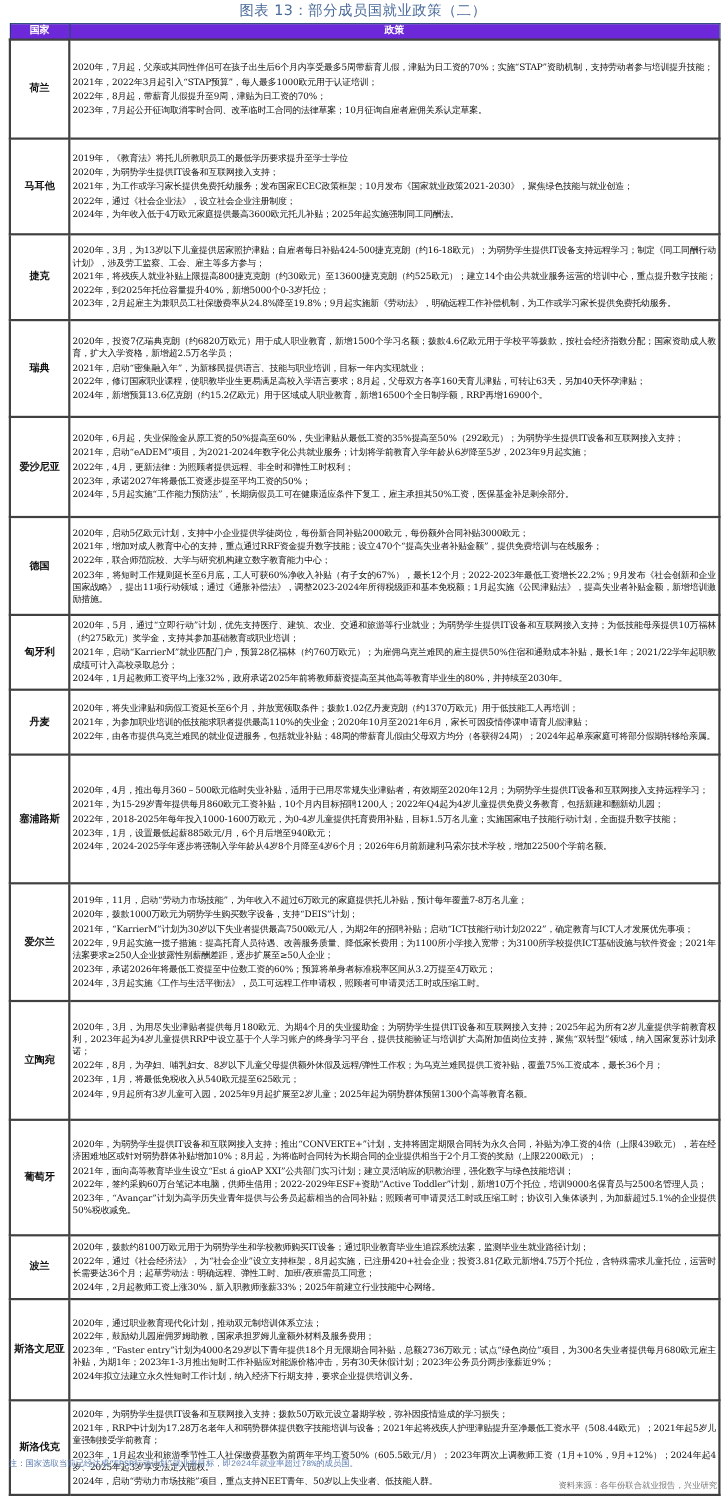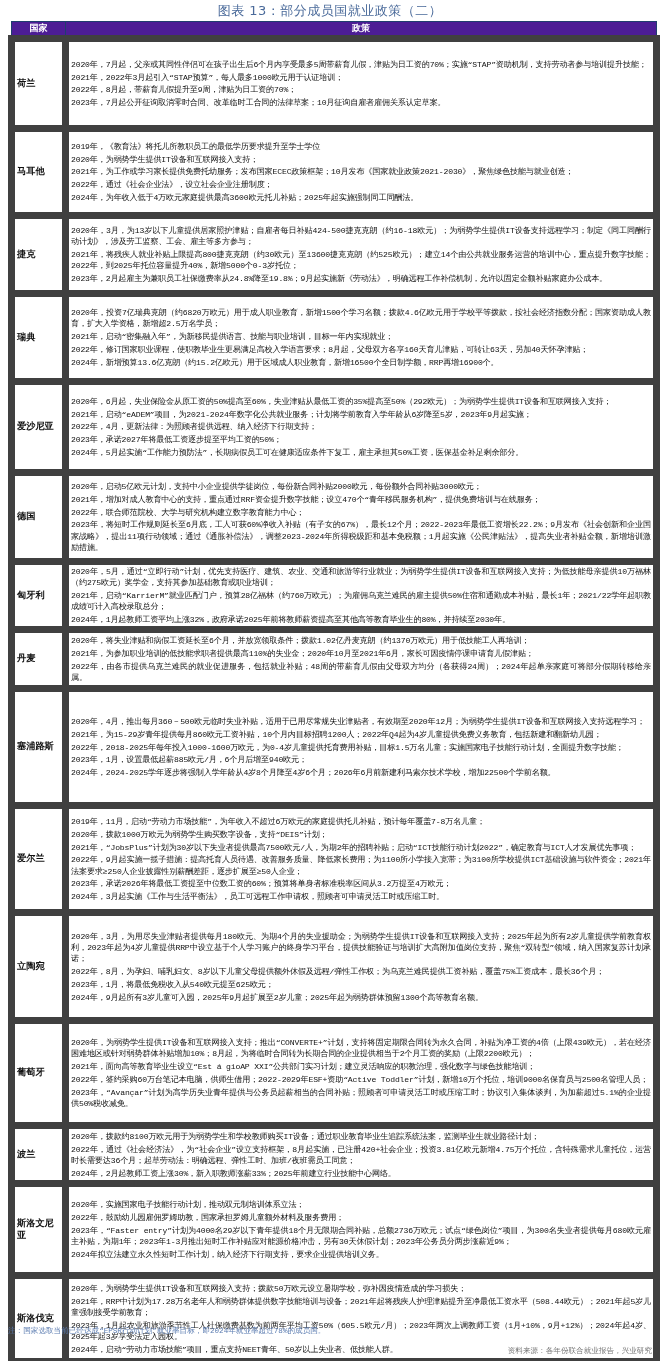--- a/index.html
+++ b/index.html
@@ -5,24 +5,24 @@
   html, body { margin: 0; padding: 0; background: #ffffff; }
   body { width: 660px; height: 1361px; position: relative; overflow: hidden;
          font-family: "DejaVu Serif", "Liberation Serif", serif; color: #111; }
   .title { position: absolute; top: 2px; left: 0; width: 660px; text-align: center;
            font-family: "DejaVu Sans", "Liberation Sans", sans-serif;
            font-size: 13px; color: #4a6a9a; letter-spacing: 0.5px; line-height: 18px; }
   table { position: absolute; top: 21px; left: 8px; width: 645px;
           border-collapse: collapse; table-layout: fixed; }
   col.c1 { width: 54px; }
   col.c2 { width: 591px; }
-  th { background: #4c1d95; color: #fff; font-size: 9px; font-weight: bold;
+  th { background: #6d28d9; color: #fff; font-size: 9px; font-weight: bold;
        height: 13px; padding: 0; border: 1px solid #1f3e6e; line-height: 13px; }
-  td { border: 7px solid #404040; vertical-align: middle; padding: 0; font-family: Liberation Mono, monospace; }
-  td.country { font-weight: bold; font-size: 9.2px; padding: 0 2px; line-height: 12px; margin-left: 28px; }
+  td { border: 2px solid #404040; vertical-align: middle; padding: 0; }
+  td.country { text-align: center; font-weight: bold; font-size: 9.2px; padding: 0 2px; line-height: 12px; margin-left: 28px; }
   td.policy { padding: 1px 2px 1px 2px; }
   .line { font-size: 8.1px; line-height: 11.2px; margin: 0 0 1.6px 0; letter-spacing: -0.15px; text-align: justify; }
   .line:last-child { margin-bottom: 0; }
   .note { position: absolute; top: 1310px; left: 8px; font-family: Liberation Mono, monospace;
           font-size: 7.6px; color: #5a7bb0; margin-top: 16px; }
   .source { position: absolute; top: 1346px; right: 8px; font-family: "DejaVu Sans", "Liberation Sans", sans-serif;
             font-size: 7.6px; color: #777; }
 </style>
 </head>
 <body>
@@ -58,47 +58,47 @@
           <div class="line">2021年，为工作或学习家长提供免费托幼服务；发布国家ECEC政策框架；10月发布《国家就业政策2021-2030》，聚焦绿色技能与就业创造；</div>
           <div class="line">2022年，通过《社会企业法》，设立社会企业注册制度；</div>
           <div class="line">2024年，为年收入低于4万欧元家庭提供最高3600欧元托儿补贴；2025年起实施强制同工同酬法。</div>
         </td>
       </tr>
       <tr style="height: 78px;">
         <td class="country">捷克</td>
         <td class="policy">
           <div class="line">2020年，3月，为13岁以下儿童提供居家照护津贴；自雇者每日补贴424-500捷克克朗（约16-18欧元）；为弱势学生提供IT设备支持远程学习；制定《同工同酬行动计划》，涉及劳工监察、工会、雇主等多方参与；</div>
           <div class="line">2021年，将残疾人就业补贴上限提高800捷克克朗（约30欧元）至13600捷克克朗（约525欧元）；建立14个由公共就业服务运营的培训中心，重点提升数字技能；2022年，到2025年托位容量提升40%，新增5000个0-3岁托位；</div>
-          <div class="line">2023年，2月起雇主为兼职员工社保缴费率从24.8%降至19.8%；9月起实施新《劳动法》，明确远程工作补偿机制，允许以固定金额补贴家庭办公成本。</div>
+          <div class="line">2023年，2月起雇主为兼职员工社保缴费率从24.8%降至19.8%；9月起实施新《劳动法》，明确远程工作补偿机制，为工作或学习家长提供免费托幼服务。</div>
         </td>
       </tr>
       <tr style="height: 88px;">
         <td class="country">瑞典</td>
         <td class="policy">
           <div class="line">2020年，投资7亿瑞典克朗（约6820万欧元）用于成人职业教育，新增1500个学习名额；拨款4.6亿欧元用于学校平等拨款，按社会经济指数分配；国家资助成人教育，扩大入学资格，新增超2.5万名学员；</div>
           <div class="line">2021年，启动“密集融入年”，为新移民提供语言、技能与职业培训，目标一年内实现就业；</div>
           <div class="line">2022年，修订国家职业课程，使职教毕业生更易满足高校入学语言要求；8月起，父母双方各享160天育儿津贴，可转让63天，另加40天怀孕津贴；</div>
           <div class="line">2024年，新增预算13.6亿克朗（约15.2亿欧元）用于区域成人职业教育，新增16500个全日制学额，RRP再增16900个。</div>
         </td>
       </tr>
       <tr style="height: 91px;">
         <td class="country">爱沙尼亚</td>
         <td class="policy">
           <div class="line">2020年，6月起，失业保险金从原工资的50%提高至60%，失业津贴从最低工资的35%提高至50%（292欧元）；为弱势学生提供IT设备和互联网接入支持；</div>
           <div class="line">2021年，启动“eADEM”项目，为2021-2024年数字化公共就业服务；计划将学前教育入学年龄从6岁降至5岁，2023年9月起实施；</div>
-          <div class="line">2022年，4月，更新法律：为照顾者提供远程、纳入经济下行期支持；</div>
+          <div class="line">2022年，4月，更新法律：为照顾者提供远程、非全时和弹性工时权利；</div>
           <div class="line">2023年，承诺2027年将最低工资逐步提至平均工资的50%；</div>
           <div class="line">2024年，5月起实施“工作能力预防法”，长期病假员工可在健康适应条件下复工，雇主承担其50%工资，医保基金补足剩余部分。</div>
         </td>
       </tr>
       <tr style="height: 89px;">
         <td class="country">德国</td>
         <td class="policy">
           <div class="line">2020年，启动5亿欧元计划，支持中小企业提供学徒岗位，每份新合同补贴2000欧元，每份额外合同补贴3000欧元；</div>
-          <div class="line">2021年，增加对成人教育中心的支持，重点通过RRF资金提升数字技能；设立470个“青年移民服务机构”，提供免费培训与在线服务；</div>
+          <div class="line">2021年，增加对成人教育中心的支持，重点通过RRF资金提升数字技能；设立470个“提高失业者补贴金额”，提供免费培训与在线服务；</div>
           <div class="line">2022年，联合师范院校、大学与研究机构建立数字教育能力中心；</div>
           <div class="line">2023年，将短时工作规则延长至6月底，工人可获60%净收入补贴（有子女的67%），最长12个月；2022-2023年最低工资增长22.2%；9月发布《社会创新和企业国家战略》，提出11项行动领域；通过《通胀补偿法》，调整2023-2024年所得税级距和基本免税额；1月起实施《公民津贴法》，提高失业者补贴金额，新增培训激励措施。</div>
         </td>
       </tr>
       <tr style="height: 68px;">
         <td class="country">匈牙利</td>
         <td class="policy">
           <div class="line">2020年，5月，通过“立即行动”计划，优先支持医疗、建筑、农业、交通和旅游等行业就业；为弱势学生提供IT设备和互联网接入支持；为低技能母亲提供10万福林（约275欧元）奖学金，支持其参加基础教育或职业培训；</div>
           <div class="line">2021年，启动“KarrierM”就业匹配门户，预算28亿福林（约760万欧元）；为雇佣乌克兰难民的雇主提供50%住宿和通勤成本补贴，最长1年；2021/22学年起职教成绩可计入高校录取总分；</div>
           <div class="line">2024年，1月起教师工资平均上涨32%，政府承诺2025年前将教师薪资提高至其他高等教育毕业生的80%，并持续至2030年。</div>
@@ -120,21 +120,21 @@
           <div class="line">2022年，2018-2025年每年投入1000-1600万欧元，为0-4岁儿童提供托育费用补贴，目标1.5万名儿童；实施国家电子技能行动计划，全面提升数字技能；</div>
           <div class="line">2023年，1月，设置最低起薪885欧元/月，6个月后增至940欧元；</div>
           <div class="line">2024年，2024-2025学年逐步将强制入学年龄从4岁8个月降至4岁6个月；2026年6月前新建利马索尔技术学校，增加22500个学前名额。</div>
         </td>
       </tr>
       <tr style="height: 107px;">
         <td class="country">爱尔兰</td>
         <td class="policy">
           <div class="line">2019年，11月，启动“劳动力市场技能”，为年收入不超过6万欧元的家庭提供托儿补贴，预计每年覆盖7-8万名儿童；</div>
           <div class="line">2020年，拨款1000万欧元为弱势学生购买数字设备，支持“DEIS”计划；</div>
-          <div class="line">2021年，“JobsPlus”计划为30岁以下失业者提供最高7500欧元/人，为期2年的招聘补贴；启动“ICT技能行动计划2022”，确定教育与ICT人才发展优先事项；</div>
+          <div class="line">2021年，“KarrierM”计划为30岁以下失业者提供最高7500欧元/人，为期2年的招聘补贴；启动“ICT技能行动计划2022”，确定教育与ICT人才发展优先事项；</div>
           <div class="line">2022年，9月起实施一揽子措施：提高托育人员待遇、改善服务质量、降低家长费用；为1100所小学接入宽带；为3100所学校提供ICT基础设施与软件资金；2021年法案要求≥250人企业披露性别薪酬差距，逐步扩展至≥50人企业；</div>
           <div class="line">2023年，承诺2026年将最低工资提至中位数工资的60%；预算将单身者标准税率区间从3.2万提至4万欧元；</div>
           <div class="line">2024年，3月起实施《工作与生活平衡法》，员工可远程工作申请权，照顾者可申请灵活工时或压缩工时。</div>
         </td>
       </tr>
       <tr style="height: 108px;">
         <td class="country">立陶宛</td>
         <td class="policy">
           <div class="line">2020年，3月，为用尽失业津贴者提供每月180欧元、为期4个月的失业援助金；为弱势学生提供IT设备和互联网接入支持；2025年起为所有2岁儿童提供学前教育权利，2023年起为4岁儿童提供RRP中设立基于个人学习账户的终身学习平台，提供技能验证与培训扩大高附加值岗位支持，聚焦“双转型”领域，纳入国家复苏计划承诺；</div>
           <div class="line">2022年，8月，为孕妇、哺乳妇女、8岁以下儿童父母提供额外休假及远程/弹性工作权；为乌克兰难民提供工资补贴，覆盖75%工资成本，最长36个月；</div>
@@ -155,21 +155,21 @@
         <td class="country">波兰</td>
         <td class="policy">
           <div class="line">2020年，拨款约8100万欧元用于为弱势学生和学校教师购买IT设备；通过职业教育毕业生追踪系统法案，监测毕业生就业路径计划；</div>
           <div class="line">2022年，通过《社会经济法》，为“社会企业”设立支持框架，8月起实施，已注册420+社会企业；投资3.81亿欧元新增4.75万个托位，含特殊需求儿童托位，运营时长需要达36个月；起草劳动法：明确远程、弹性工时、加班/夜班需员工同意；</div>
           <div class="line">2024年，2月起教师工资上涨30%，新入职教师涨薪33%；2025年前建立行业技能中心网络。</div>
         </td>
       </tr>
       <tr style="height: 92px;">
         <td class="country">斯洛文尼亚</td>
         <td class="policy">
-          <div class="line">2020年，实施国家电子技能行动计划，推动双元制培训体系立法；</div>
+          <div class="line">2020年，通过职业教育现代化计划，推动双元制培训体系立法；</div>
           <div class="line">2022年，鼓励幼儿园雇佣罗姆助教，国家承担罗姆儿童额外材料及服务费用；</div>
           <div class="line">2023年，“Faster entry”计划为4000名29岁以下青年提供18个月无限期合同补贴，总额2736万欧元；试点“绿色岗位”项目，为300名失业者提供每月680欧元雇主补贴，为期1年；2023年1-3月推出短时工作补贴应对能源价格冲击，另有30天休假计划；2023年公务员分两步涨薪近9%；</div>
           <div class="line">2024年拟立法建立永久性短时工作计划，纳入经济下行期支持，要求企业提供培训义务。</div>
         </td>
       </tr>
       <tr style="height: 86px;">
         <td class="country">斯洛伐克</td>
         <td class="policy">
           <div class="line">2020年，为弱势学生提供IT设备和互联网接入支持；拨款50万欧元设立暑期学校，弥补因疫情造成的学习损失；</div>
           <div class="line">2021年，RRP中计划为17.28万名老年人和弱势群体提供数字技能培训与设备；2021年起将残疾人护理津贴提升至净最低工资水平（508.44欧元）；2021年起5岁儿童强制接受学前教育；</div>

